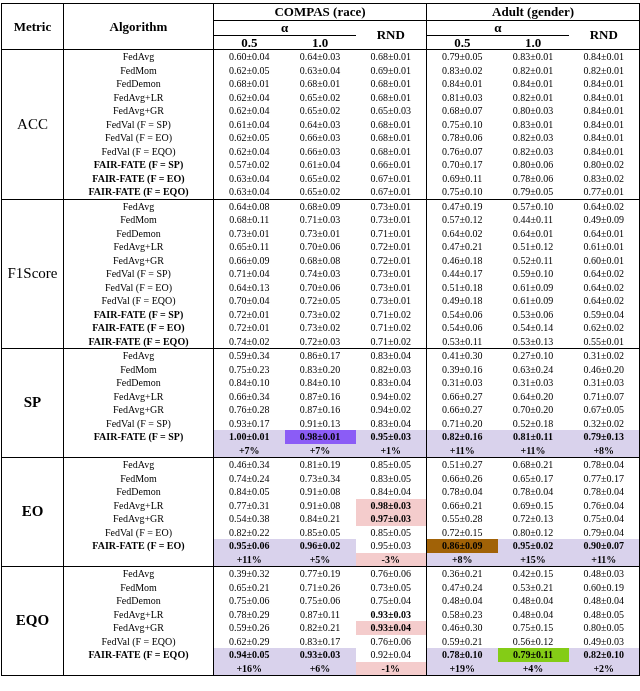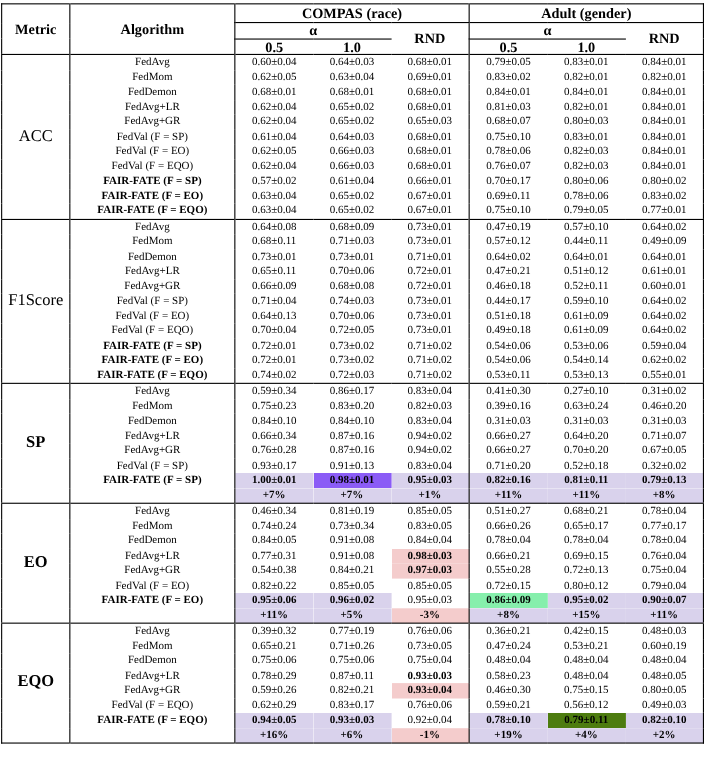--- a/index.html
+++ b/index.html
@@ -420,21 +420,21 @@
           <td class="val-cell">0.85±0.05</td>
           <td class="val-cell ds-sep">0.72±0.15</td>
           <td class="val-cell">0.80±0.12</td>
           <td class="val-cell">0.79±0.04</td>
         </tr>
         <tr>
           <td class="alg-cell bold">FAIR-FATE (F = EO)</td>
           <td class="val-cell bold" style="background-color: rgb(217, 210, 236);">0.95±0.06</td>
           <td class="val-cell bold" style="background-color: rgb(217, 210, 236);">0.96±0.02</td>
           <td class="val-cell">0.95±0.03</td>
-          <td class="val-cell ds-sep bold" style="background-color: #86efac;">0.86±0.09</td>
+          <td class="val-cell ds-sep bold" style="background-color: #a16207;">0.86±0.09</td>
           <td class="val-cell bold" style="background-color: rgb(217, 210, 236);">0.95±0.02</td>
           <td class="val-cell bold" style="background-color: rgb(217, 210, 236);">0.90±0.07</td>
         </tr>
         <tr>
           <td class="alg-cell"></td>
           <td class="val-cell bold" style="background-color: rgb(217, 210, 236);">+11%</td>
           <td class="val-cell bold" style="background-color: rgb(217, 210, 236);">+5%</td>
           <td class="val-cell bold" style="background-color: rgb(244, 204, 204);">-3%</td>
           <td class="val-cell ds-sep bold" style="background-color: rgb(217, 210, 236);">+8%</td>
           <td class="val-cell bold" style="background-color: rgb(217, 210, 236);">+15%</td>
@@ -494,21 +494,21 @@
           <td class="val-cell ds-sep">0.59±0.21</td>
           <td class="val-cell">0.56±0.12</td>
           <td class="val-cell">0.49±0.03</td>
         </tr>
         <tr>
           <td class="alg-cell bold">FAIR-FATE (F = EQO)</td>
           <td class="val-cell bold" style="background-color: rgb(217, 210, 236);">0.94±0.05</td>
           <td class="val-cell bold" style="background-color: rgb(217, 210, 236);">0.93±0.03</td>
           <td class="val-cell">0.92±0.04</td>
           <td class="val-cell ds-sep bold" style="background-color: rgb(217, 210, 236); text-align: center;">0.78±0.10</td>
-          <td class="val-cell bold" style="background-color: #4d7c0f;">0.79±0.11</td>
+          <td class="val-cell bold" style="background-color: #84cc16;">0.79±0.11</td>
           <td class="val-cell bold" style="background-color: rgb(217, 210, 236);">0.82±0.10</td>
         </tr>
         <tr>
           <td class="alg-cell"></td>
           <td class="val-cell bold" style="background-color: rgb(217, 210, 236);">+16%</td>
           <td class="val-cell bold" style="background-color: rgb(217, 210, 236);">+6%</td>
           <td class="val-cell bold" style="background-color: rgb(244, 204, 204);">-1%</td>
           <td class="val-cell ds-sep bold" style="background-color: rgb(217, 210, 236);">+19%</td>
           <td class="val-cell bold" style="background-color: rgb(217, 210, 236);">+4%</td>
           <td class="val-cell bold" style="background-color: rgb(217, 210, 236);">+2%</td>

